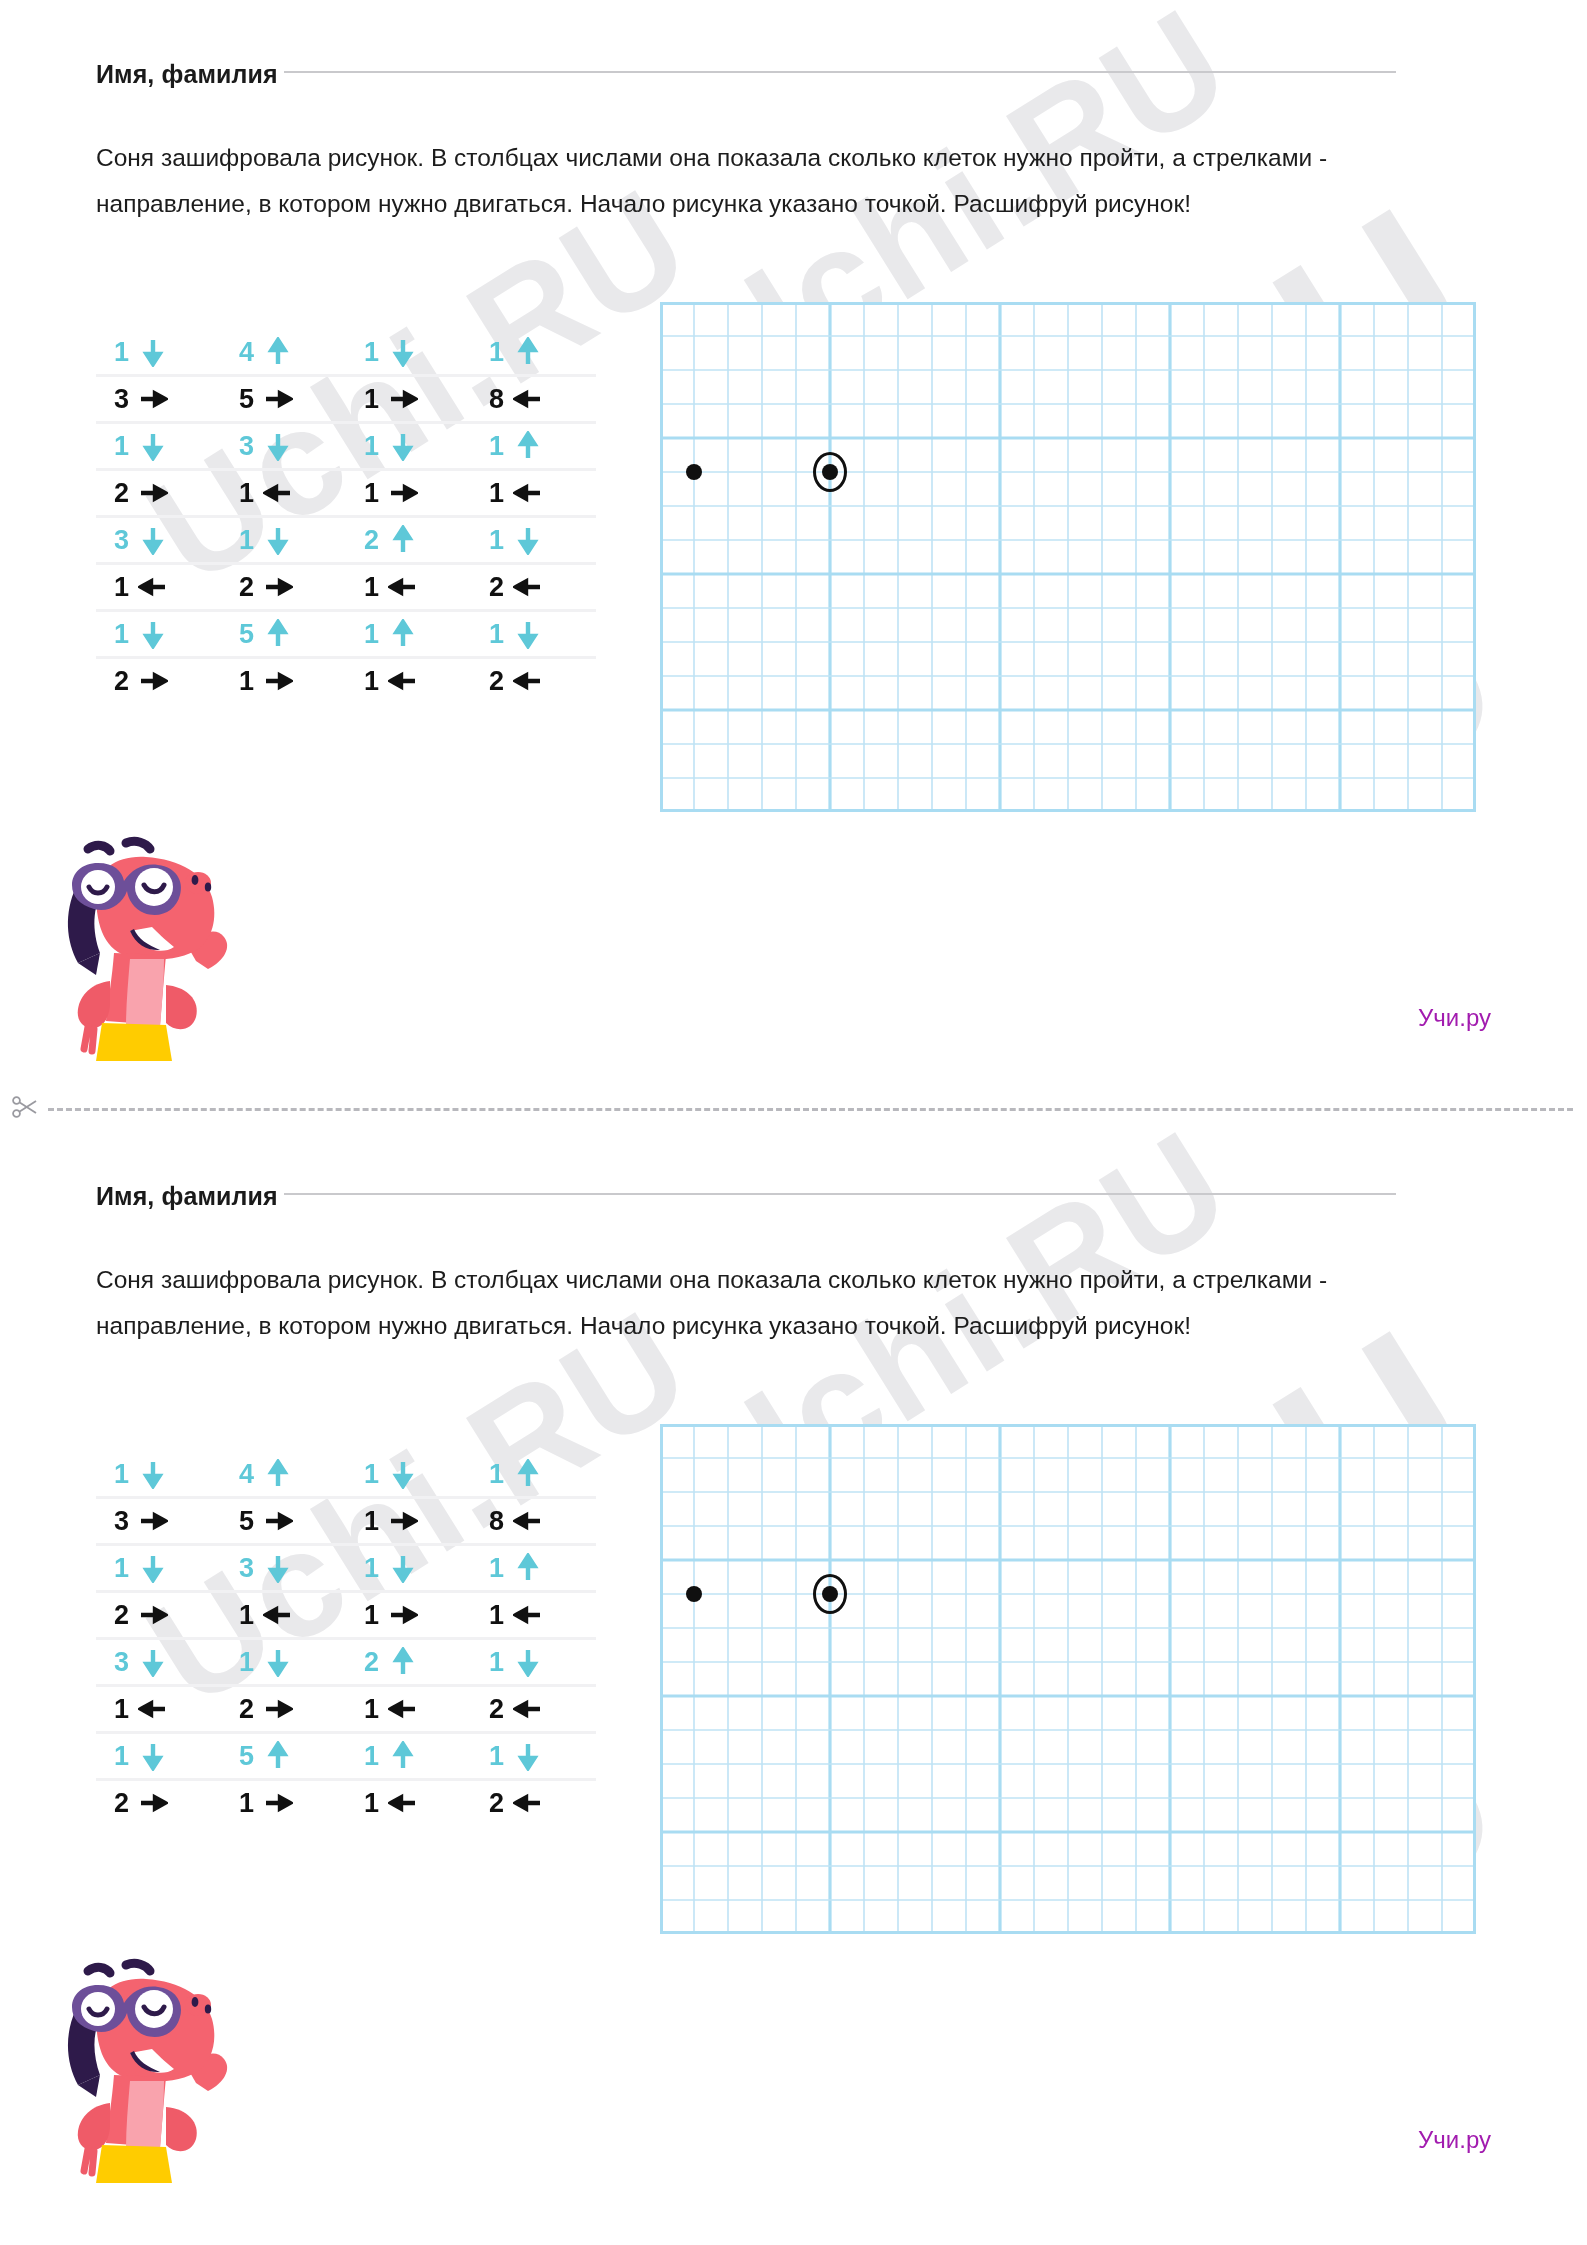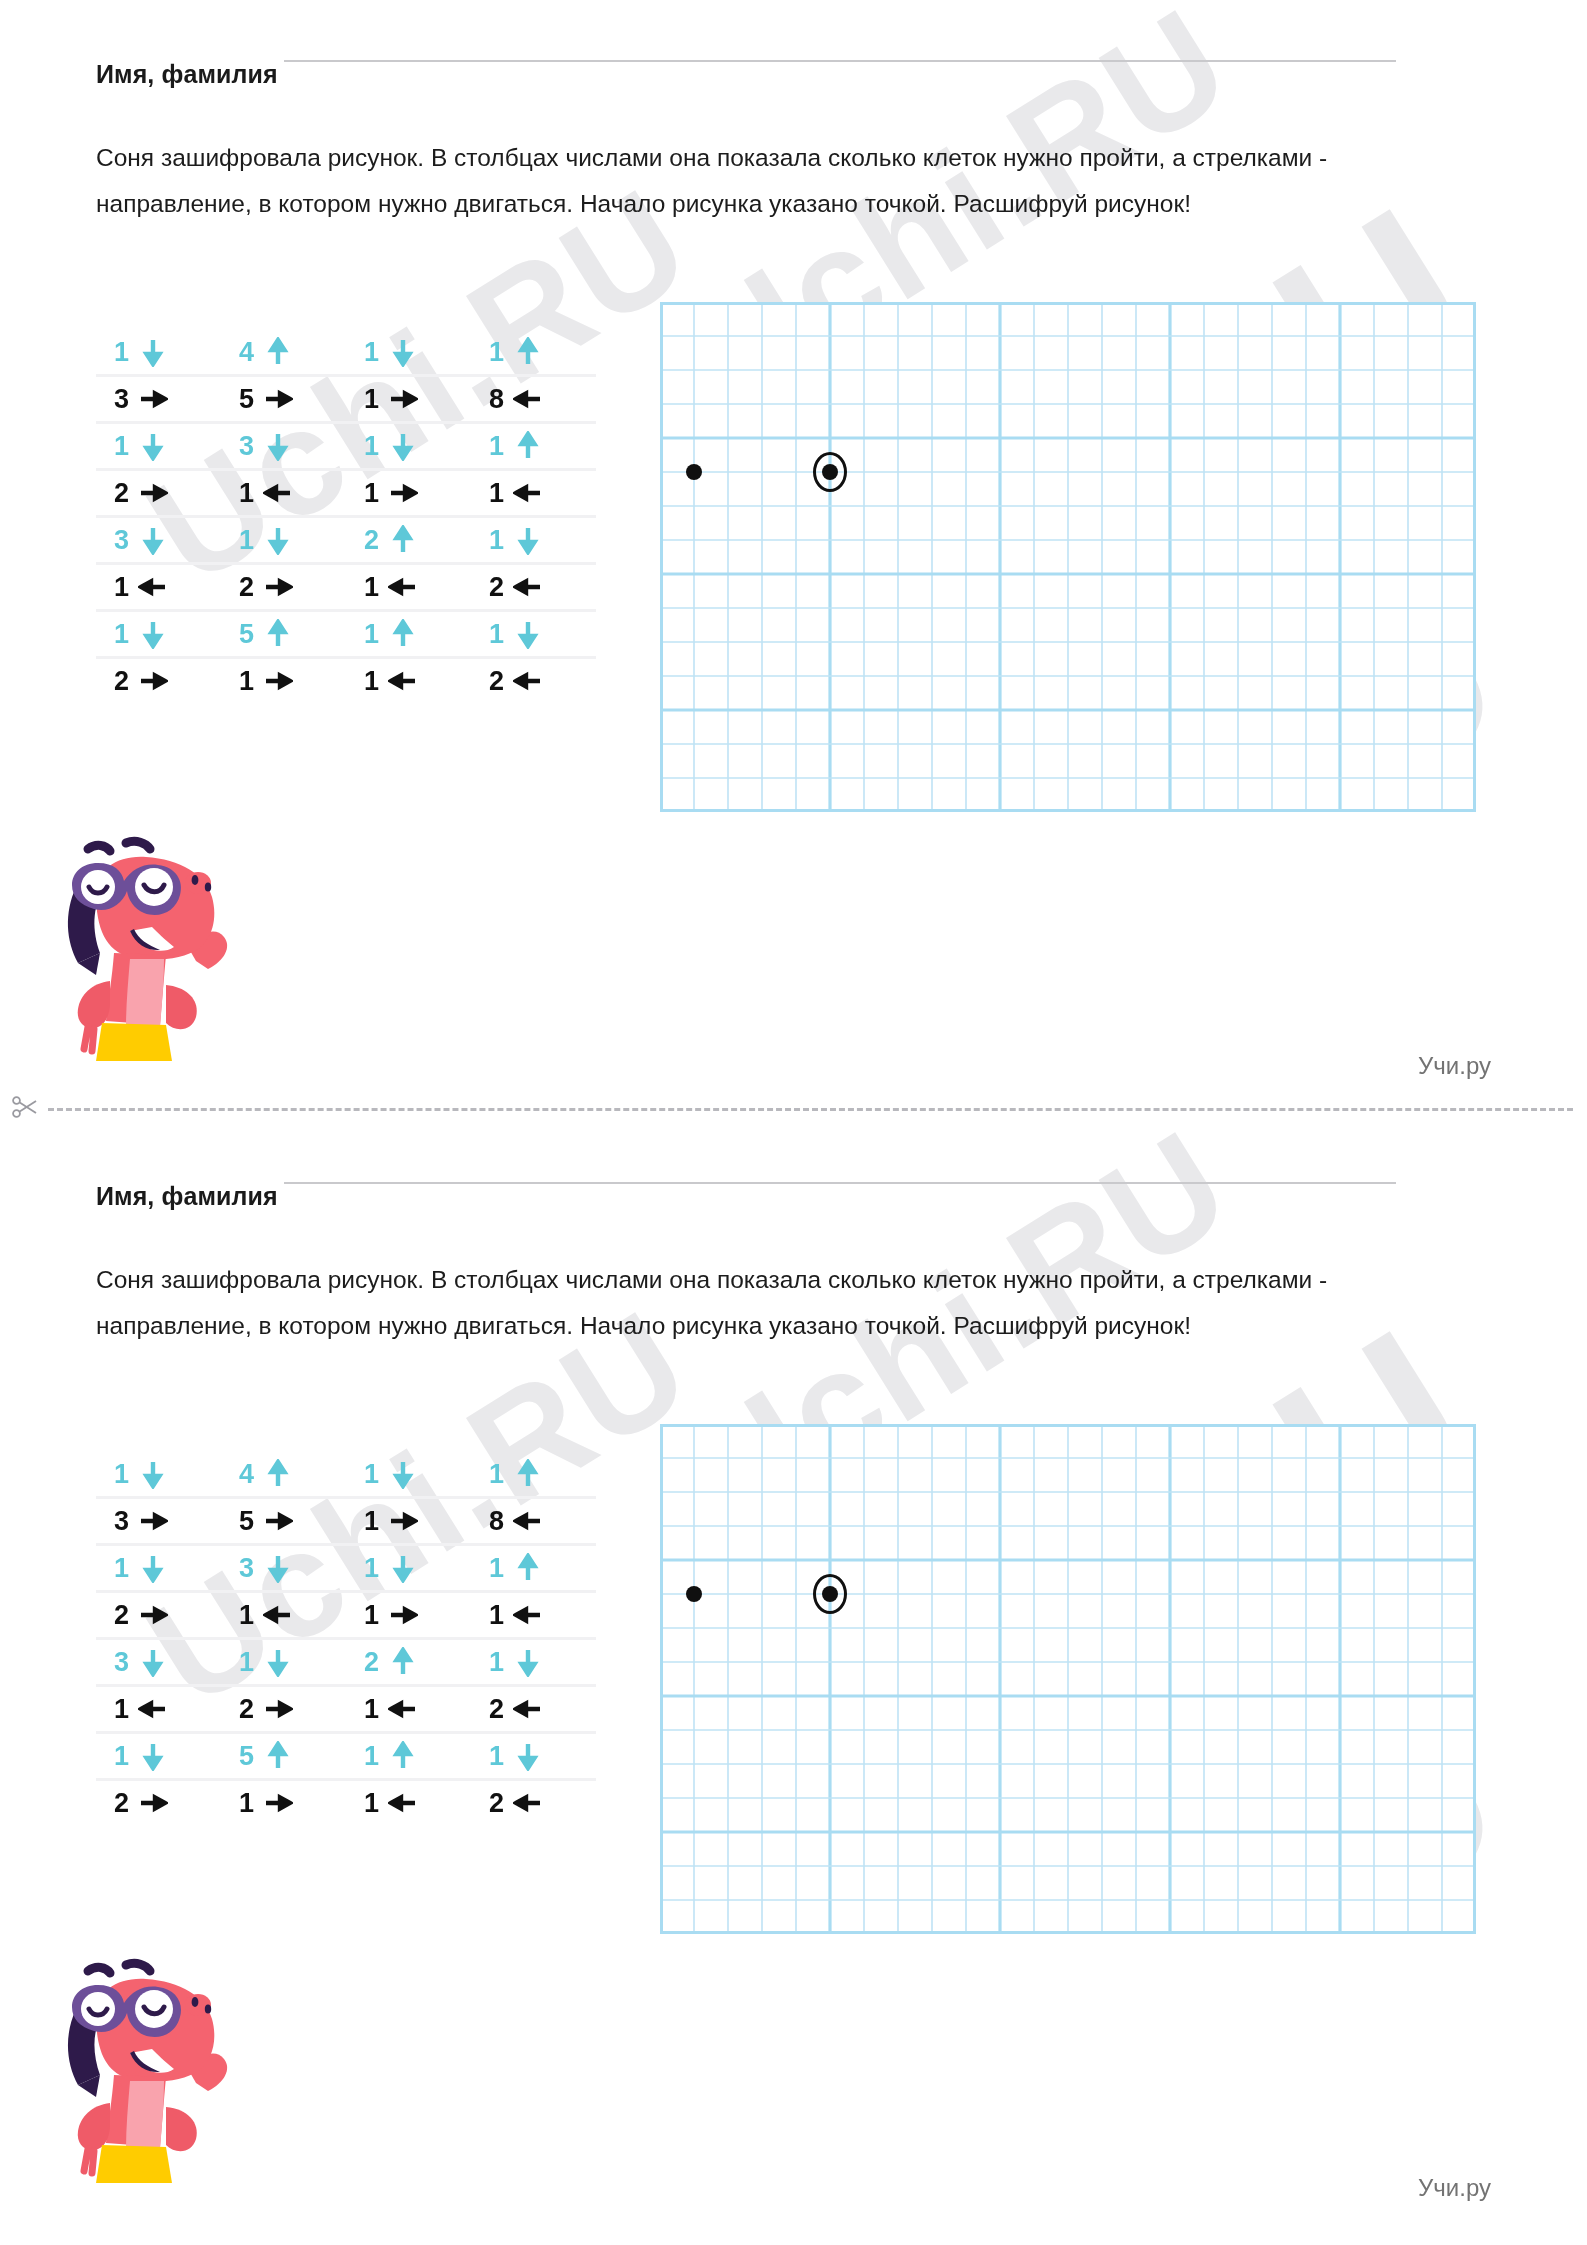--- a/index.html
+++ b/index.html
@@ -26,21 +26,21 @@
     font-family:"Liberation Sans", sans-serif;
     white-space:nowrap;
     user-select:none;
   }
   .wm-big{font-size:150px;transform:rotate(-32deg);letter-spacing:2px;}
   .wm-u{font-size:230px;transform:rotate(-32deg);}
 
   
   .namerow{
     position:absolute;
-    display:flex;align-items:flex-start;
+    display:flex;align-items:center;
     left:96px;top:60px;width:1300px;
   }
   .namelabel{
     font-size:25px;font-weight:700;color:#1a1a1a;
     white-space:nowrap;letter-spacing:.1px;
   }
   .nameline{
     flex:1;height:2px;background:#c9c9cc;margin-left:6px;margin-bottom:6px;
   }
 
@@ -102,22 +102,22 @@
     border:3px solid #101010;
     border-radius:50%;
     box-sizing:border-box;
   }
 
   
   .mascot{position:absolute;left:48px;top:835px;width:200px;height:240px;}
 
   
   .uchi{
-    position:absolute;right:96px;top:1052px;
-    font-size:24px;color:#737373;
+    position:absolute;right:96px;top:1004px;
+    font-size:24px;color:#a21caf;
     font-family:"Liberation Sans", sans-serif;
   }
 
   
   .cutline{
     position:absolute;left:0;top:1096px;width:1587px;height:26px;
     display:flex;align-items:center;
   }
   .cut-scissors{margin-left:12px;margin-right:10px;color:#9a9aa0;}
   .cut-dash{

